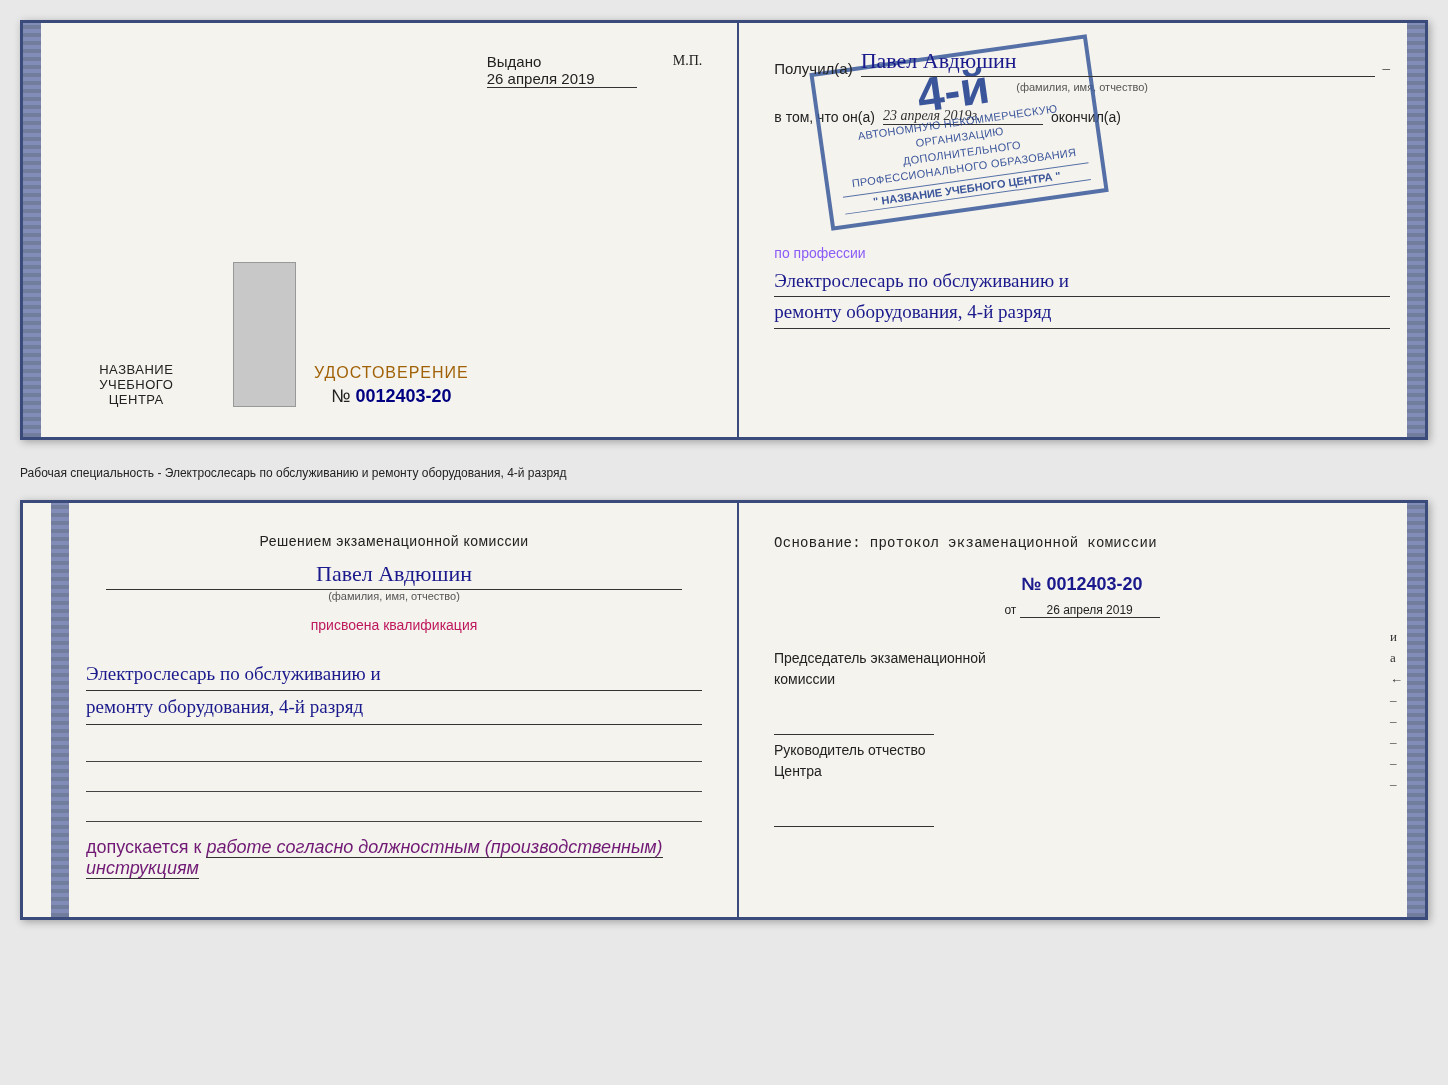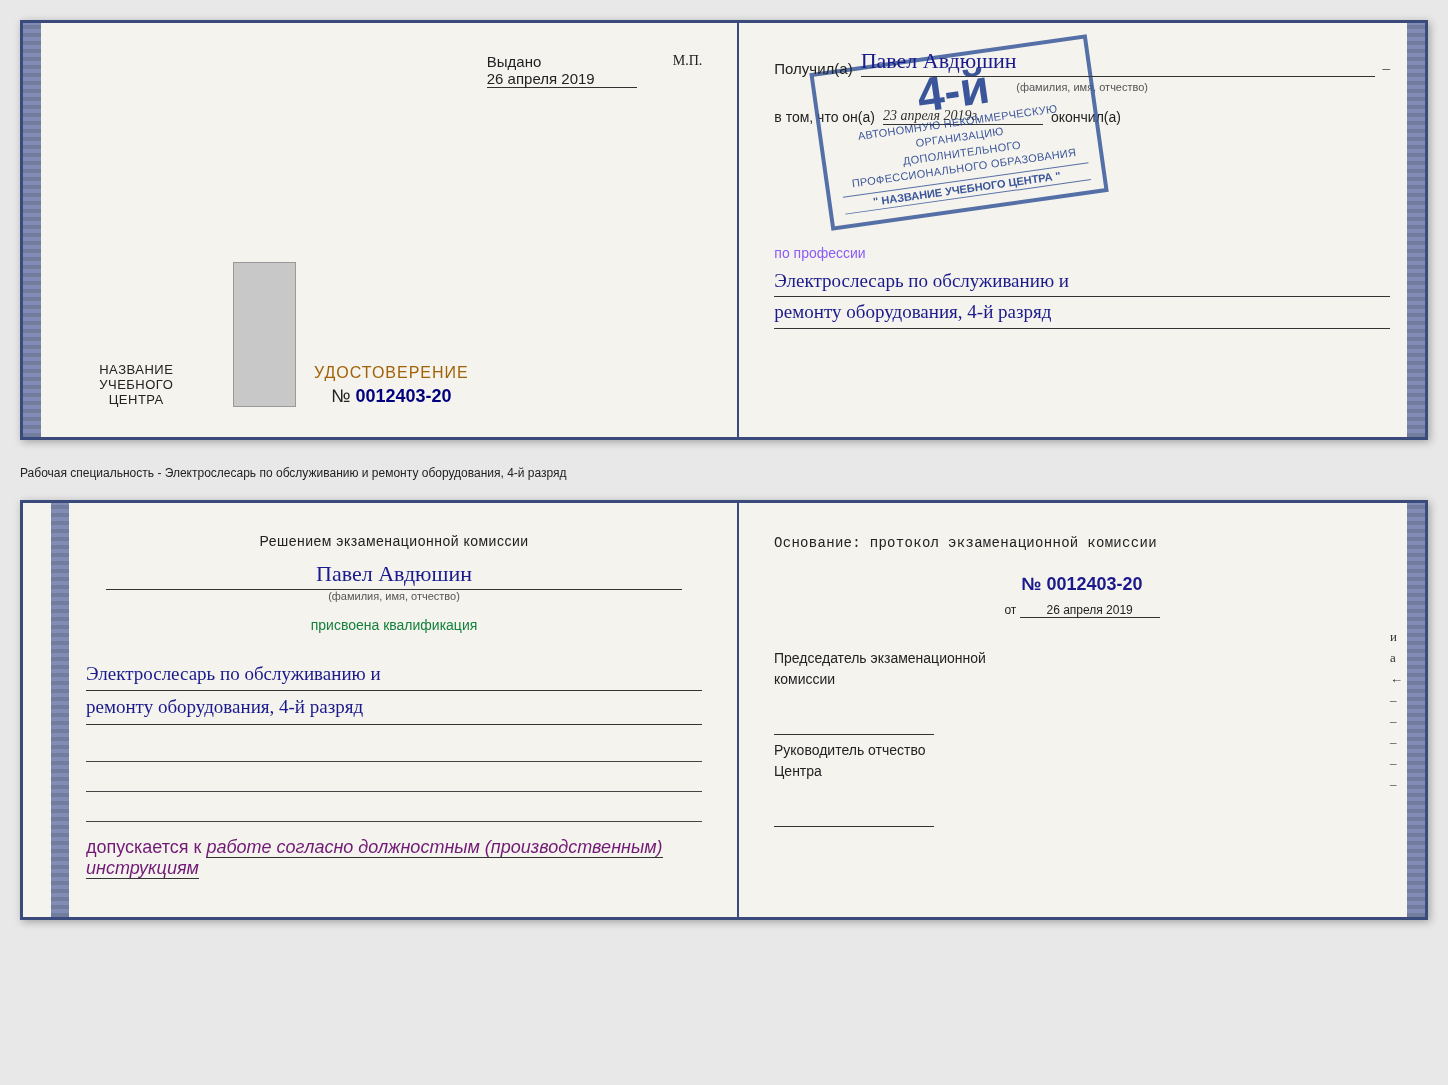--- a/index.html
+++ b/index.html
@@ -330,21 +330,21 @@
       font-size: 11px;
       font-family: Arial, sans-serif;
       color: #555;
       text-align: center;
       margin-bottom: 15px;
     }
 
     .prisvoena-label {
       font-size: 14px;
       font-family: Arial, sans-serif;
-      color: #15803d;
+      color: #be185d;
       text-align: center;
       margin-bottom: 10px;
     }
 
     .qualification-text {
       font-size: 19px;
       font-family: 'Segoe Script', 'Comic Sans MS', cursive;
       color: #1a1a8c;
       line-height: 1.7;
     }

